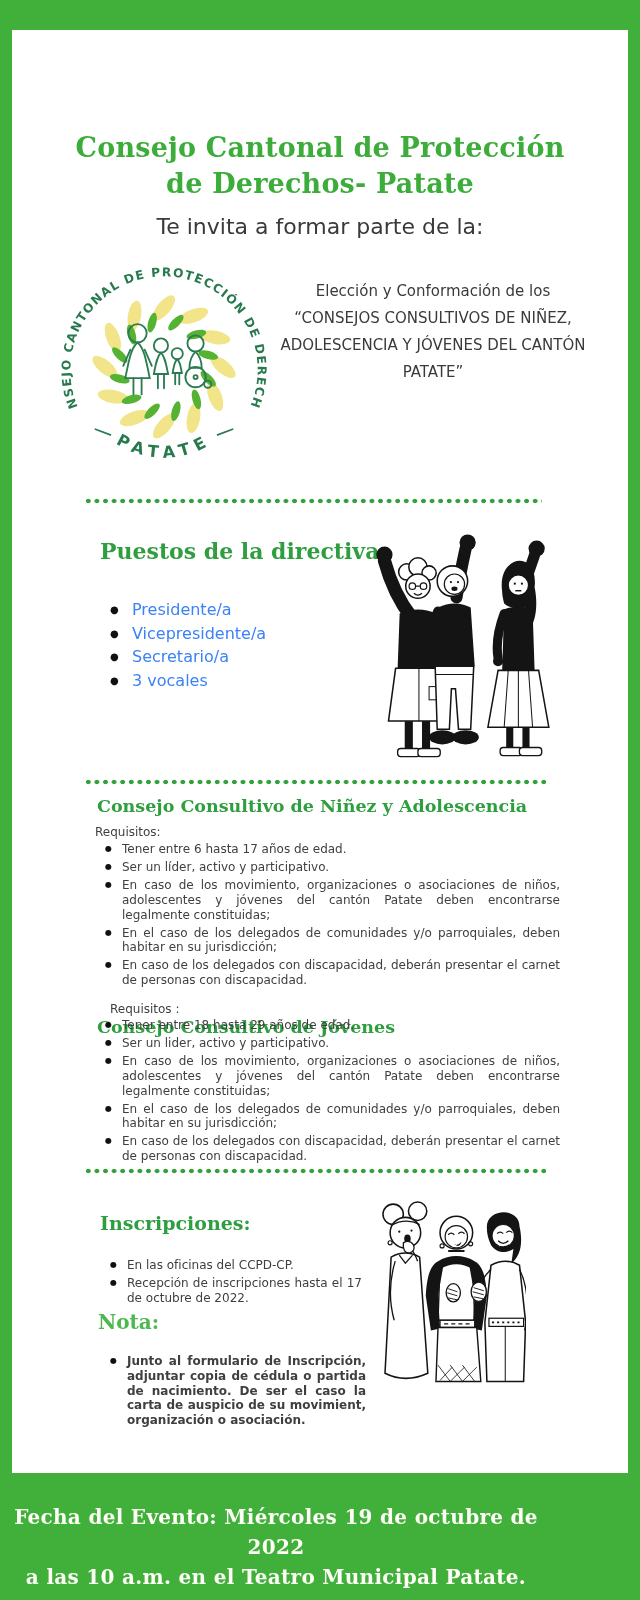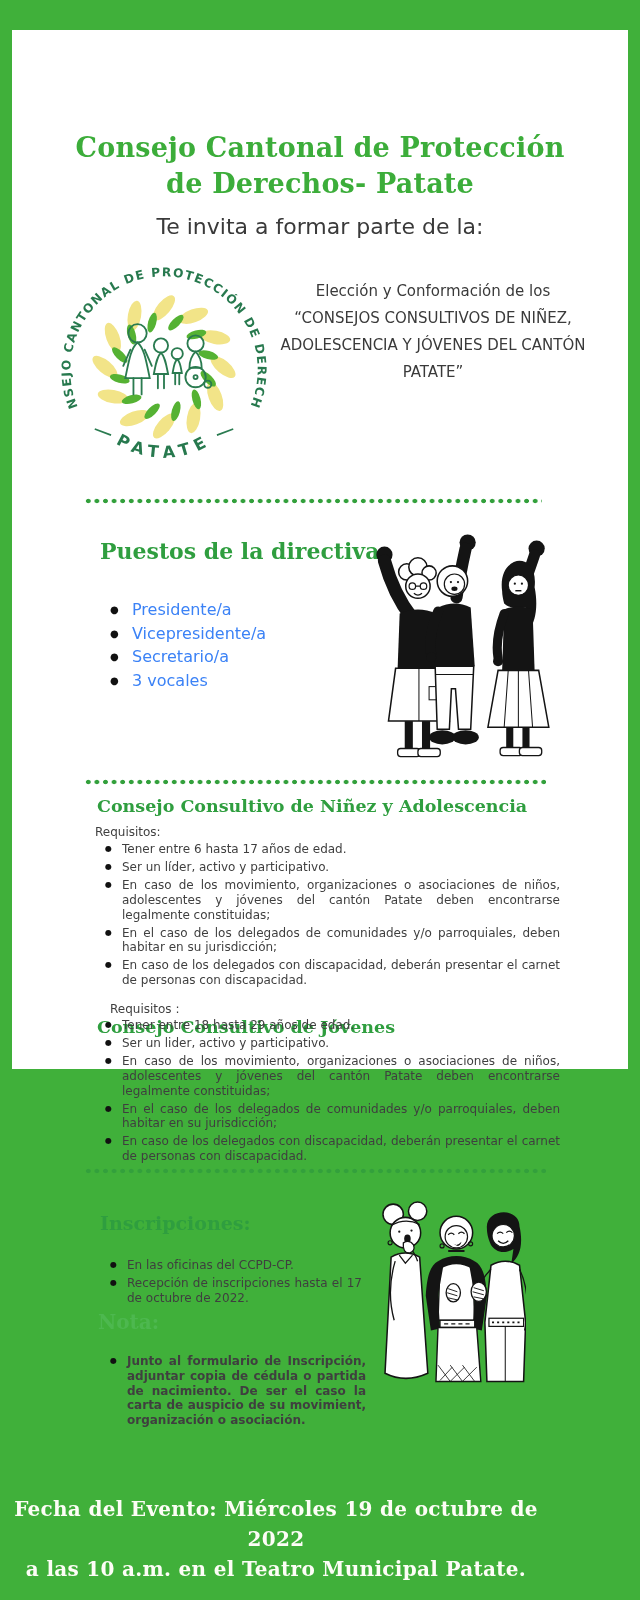--- a/index.html
+++ b/index.html
@@ -10,21 +10,21 @@
     --dots-green:#33a03c;
     --body-text:#3f3f3f;
     --logo-green:#27794e;
     --logo-yellow:#f2e488;
     --logo-leaf:#55b233;
   }
   *{margin:0;padding:0;box-sizing:border-box;}
   html,body{width:640px;}
   body{font-family:"DejaVu Sans",sans-serif;}
   .poster{position:relative;width:640px;height:1600px;background:var(--frame-green);overflow:hidden;}
-  .card{position:absolute;left:12px;top:30px;width:616px;height:1039px;background:#ffffff;}
+  .card{position:absolute;left:12px;top:30px;width:616px;height:1443px;background:#ffffff;}
 
   .serif{font-family:"DejaVu Serif","Liberation Serif",serif;font-weight:700;}
 
   .title{position:absolute;top:100px;left:0;width:100%;text-align:center;
          color:var(--title-green);font-size:27px;line-height:36px;letter-spacing:.2px;}
   .subtitle{position:absolute;top:184px;left:0;width:100%;text-align:center;
             color:#3a3a3a;font-size:22px;}
 
   .logo-wrap{position:absolute;left:40px;top:230px;width:224px;height:224px;}
   .intro{position:absolute;left:268px;top:248px;width:306px;text-align:center;
@@ -52,21 +52,21 @@
 
   .insc-h{position:absolute;left:88px;top:1182px;color:var(--heading-green);font-size:19px;}
   .insc-list{position:absolute;left:98px;top:1228px;width:252px;}
   .nota-h{position:absolute;left:86px;top:1280px;color:var(--nota-green);font-size:20px;}
   .nota-list{position:absolute;left:98px;top:1324px;width:256px;font-weight:bold;}
 
   .illo1{position:absolute;left:342px;top:498px;width:208px;height:232px;}
   .illo2{position:absolute;left:338px;top:1168px;width:176px;height:214px;}
 
   .footer{position:absolute;left:0;bottom:0;width:552px;height:127px;background:var(--frame-green);
-          text-align:center;padding-top:21px;color:#fdfdf6;}
+          text-align:center;padding-top:29px;color:#fdfdf6;}
   .footer div{font-size:20px;line-height:30px;letter-spacing:.3px;}
 
   svg text{font-family:"DejaVu Sans",sans-serif;}
 </style>
 </head>
 <body>
 
 <div class="poster">
   <div class="card">
 

